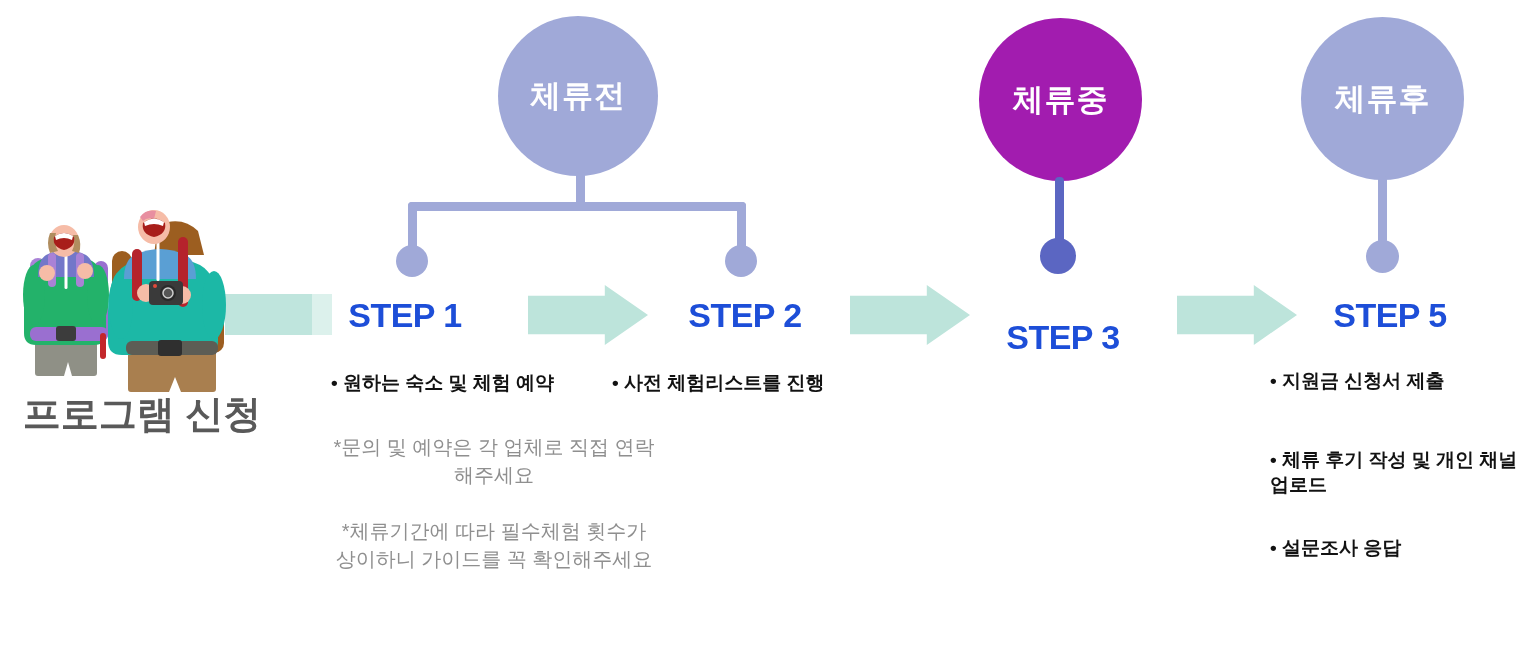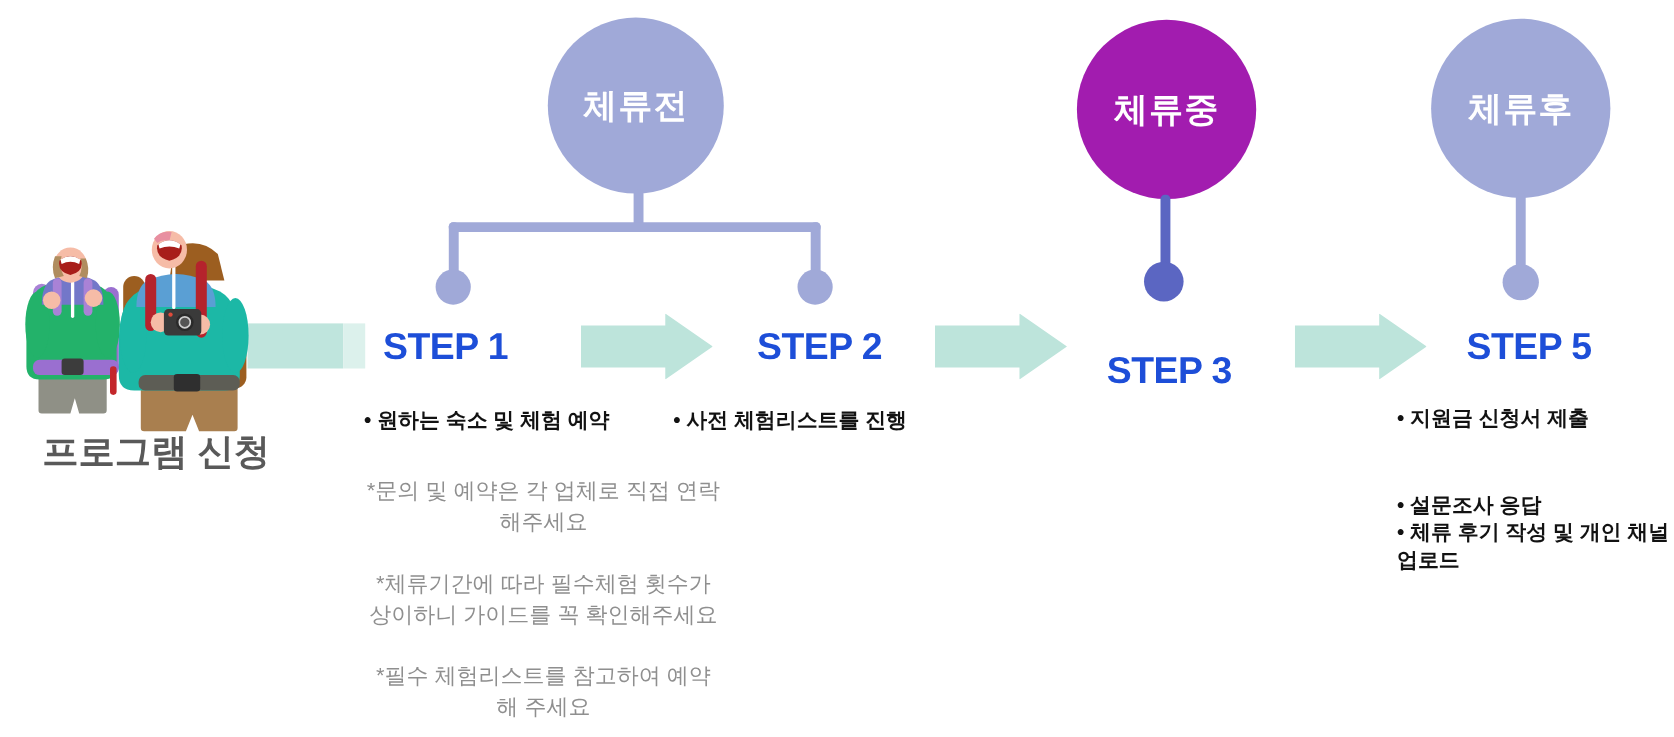--- a/index.html
+++ b/index.html
@@ -38,21 +38,21 @@
     word-break:normal;
   }
   .notes {
     position:absolute; left:332px; top:433px; width:324px;
     color:#8f8f8f; font-size:20px; line-height:1.4;
   }
   .notes p { margin:0 0 28px 0;text-align:center; }
   .hl { color:#f2502c; }
   .program-title {
     position:absolute; left:22px; top:390px; width:240px; text-align:center;
-    font-size:33px; font-weight:700; color:#595959; line-height:1.27;
+    font-size:38px; font-weight:700; color:#595959; line-height:1.27;
   }
   .illustration { position:absolute; left:8px; top:203px; width:324px; height:192px; z-index:2; }
 </style>
 </head>
 <body>
 
 <div class="canvas">
 
   <div class="tail-rect" style="left:225px; top:294px; width:87px; height:41px;"></div>
   <div class="tail-rect fade" style="left:312px; top:294px; width:20px; height:41px;"></div>
@@ -164,25 +164,24 @@
   <div class="step-label" style="left:1290px;">STEP 5</div>
 
   <div class="arrow" style="left:528px;"></div>
   <div class="arrow" style="left:850px;"></div>
   <div class="arrow" style="left:1177px;"></div>
 
   <div class="bullet" style="left:331px; top:370px; width:330px;">• 원하는 숙소 및 체험 예약</div>
   <div class="notes">
     <p>*문의 및 예약은 각 업체로 직접 연락 해주세요</p>
     <p>*체류기간에 따라 필수체험 횟수가 상이하니 가이드를 꼭 확인해주세요</p>
-    <p>*필수 체험리스트를 참고하여 예약해 주세요</p>
   </div>
 
   <div class="bullet" style="left:612px; top:370px; width:350px;">• 사전 체험리스트를 진행</div>
 
 
   <div class="bullet" style="left:1270px; top:368px; width:252px;">
     <p style="margin:0 0 54px 0;">• 지원금 신청서 제출</p>
+    <p style="margin:0 0 38px 0;">• 체류 후기 작성 및 개인 채널 업로드</p>
     <p style="margin:0;">• 설문조사 응답</p>
-    <p style="margin:0 0 38px 0;">• 체류 후기 작성 및 개인 채널 업로드</p>
   </div>
 
 </div>
 
 </body></html>

